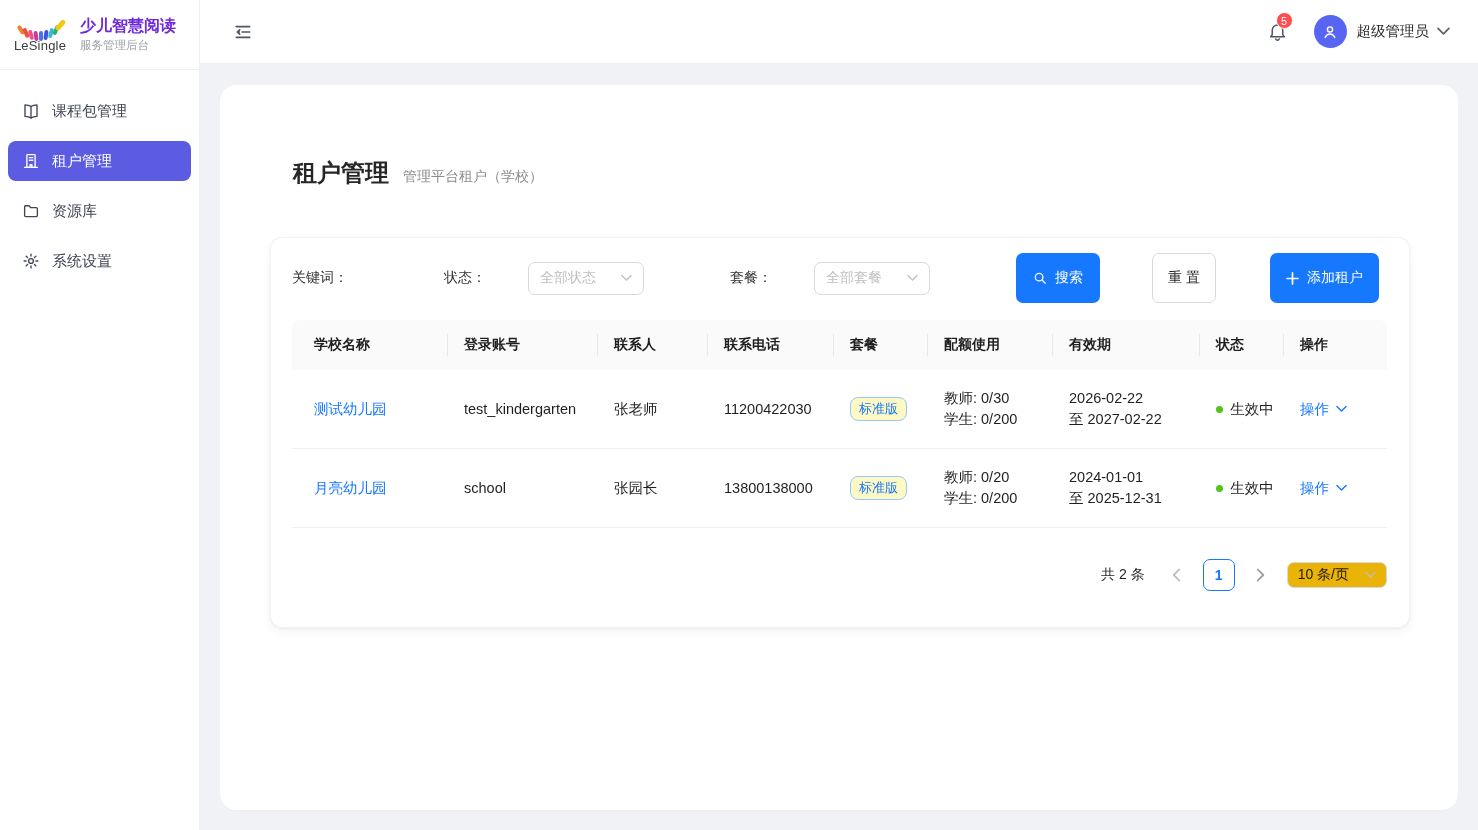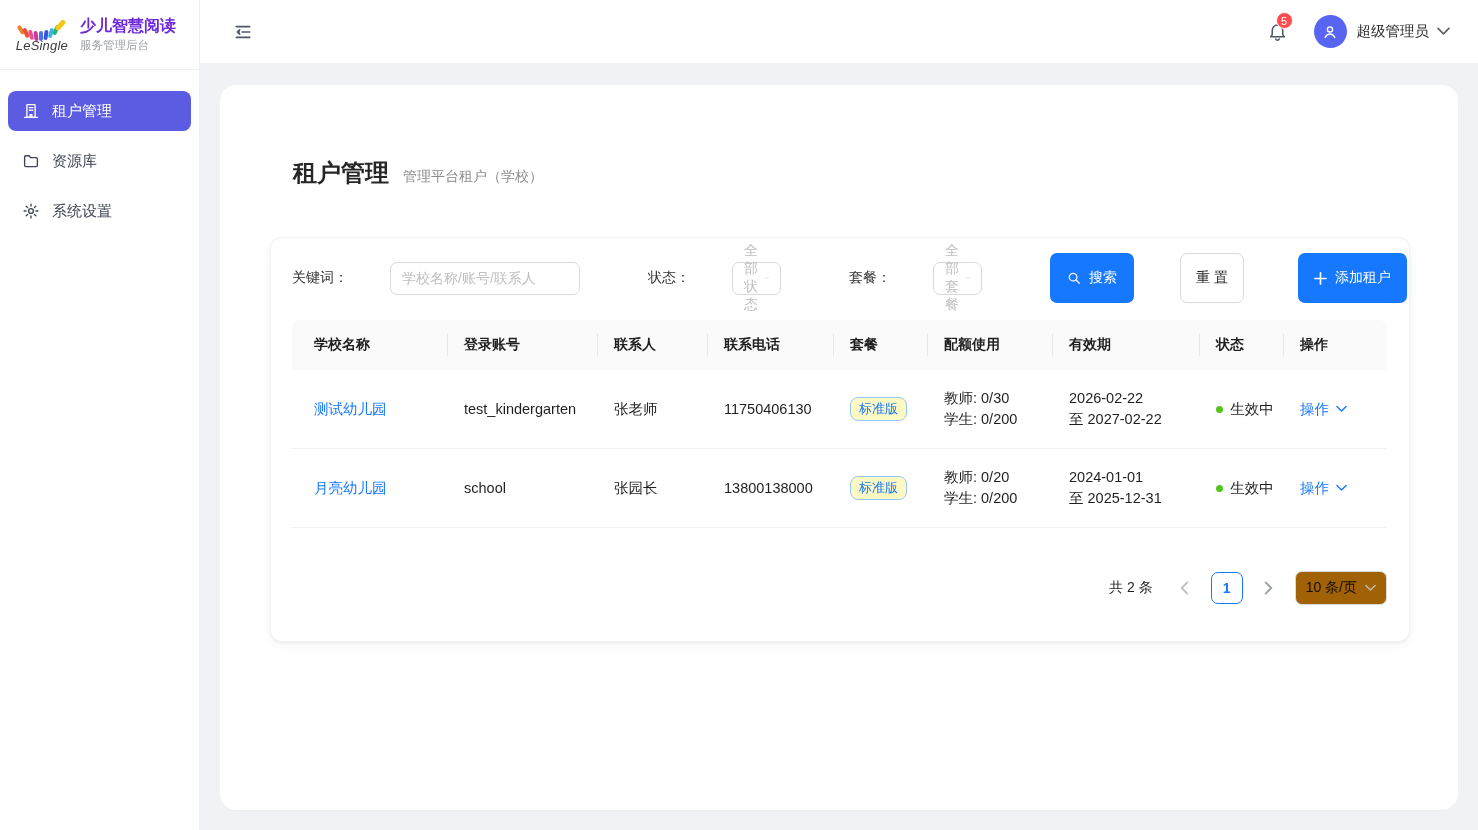--- a/index.html
+++ b/index.html
@@ -14,21 +14,21 @@
 
   
   .sidebar {
     position:absolute; left:0; top:0; bottom:0; width:200px;
     background:#fff; border-right:1px solid #f0f0f0; z-index:2;
   }
   .logo-area {
     height:70px; border-bottom:1px solid #f0f0f0;
     display:flex; align-items:center; gap:12px; padding:0 12px;
   }
-  .logo-mark { width:56px; text-align:right;font-style:italic; }
+  .logo-mark { width:56px; text-align:center; }
   .logo-bars { position:relative; width:48px; height:22px; margin:0 auto; }
   .logo-bars i { position:absolute; width:3.5px; height:10px; border-radius:2px; }
   .logo-text { font-size:13px; color:#3c3c3c; letter-spacing:0.2px; line-height:12px; }
   .brand-title { color:#6d28d9; font-weight:700; font-size:16px; line-height:20px; }
   .brand-sub { color:#9aa0a6; font-size:11.5px; margin-top:2px; }
 
   .menu { padding:21px 0 0; }
   .menu-item {
     height:40px; margin:0 8px 10px; padding:0 14px;
     display:flex; align-items:center; gap:12px;
@@ -87,21 +87,21 @@
     width:116px; height:33px; border:1px solid #d9d9d9; border-radius:7px;
     display:flex; align-items:center; justify-content:space-between;
     padding:0 11px; color:#bfbfbf; font-size:14px; cursor:pointer; background:#fff;
   }
   .gap20 { width:20px; } .gap18 { width:18px; }
   .btn {
     height:50px; border-radius:7px; border:none; font-size:14px; font-family:inherit;
     display:flex; align-items:center; justify-content:center; cursor:pointer; white-space:nowrap;
   }
   .btn-primary { background:#1677ff; color:#fff; padding:0 17px; gap:8px; }
-  .btn-default { background:#fff; color:rgba(0,0,0,0.88); border:1px solid #d9d9d9; padding:0 15px; margin-left:12px; }
+  .btn-default { background:#fff; color:rgba(0,0,0,0.88); border:1px solid #d9d9d9; padding:0 15px; margin-left:18px; }
   .btn-add { margin-left:20px; padding:0 16px; gap:8px; }
 
   
   table { border-collapse:separate; border-spacing:0; width:1095px; margin-top:17px; table-layout:fixed; }
   thead th {
     background:#fafafa; height:50px; text-align:left; font-size:14px; font-weight:700;
     color:rgba(0,0,0,0.88); padding:0 16px; position:relative;
   }
   thead th:first-child { padding-left:22px; border-top-left-radius:8px; }
   thead th:last-child { border-top-right-radius:8px; }
@@ -117,32 +117,32 @@
   a.school-link { color:#1677ff; text-decoration:none; cursor:pointer; }
   .plan-badge {
     display:inline-block; padding:2px 8px; font-size:13px; line-height:18px;
     color:#1677ff; background:#fef9c3; border:1px solid #91caff; border-radius:8px;
   }
   .status-wrap { width:58px;text-align:center; }
   .dot { display:inline-block; width:7px; height:7px; border-radius:50%; background:#52c41a; margin-right:7px; vertical-align:middle; }
   .op-link { color:#1677ff; display:inline-flex; align-items:center; gap:7px; cursor:pointer; font-size:14.5px; }
 
   
-  .pager { display:flex; align-items:center; justify-content:flex-end; gap:10px; margin-top:43px; width:1095px; }
+  .pager { display:flex; align-items:center; justify-content:flex-end; gap:10px; margin-top:31px; width:1095px; }
   .pager-total { margin-right:6px; }
   .pg-btn { width:32px; height:32px; display:flex; align-items:center; justify-content:center; cursor:pointer; }
   .pg-prev { color:#bfbfbf; }
   .pg-next { color:#9aa0a6; }
   .pg-current {
     width:32px; height:32px; border:1px solid #1677ff; color:#1677ff; border-radius:7px;
     display:flex; align-items:center; justify-content:center; font-weight:600; cursor:pointer; background:#fff;
   }
   .pg-size {
-    height:34px; min-width:90px; border:1px solid #d9d9d9; border-radius:7px; background:#a16207;
-    display:flex; align-items:center; justify-content:space-between; gap:8px; padding:0 10px; cursor:pointer;
+    height:26px; min-width:90px; border:1px solid #d9d9d9; border-radius:7px; background:#eab308;
+    display:flex; align-items:center; justify-content:space-between; gap:16px; padding:0 10px; cursor:pointer;
   }
 </style>
 </head>
 <body>
 
 <div class="app">
 
   <aside class="sidebar">
     <div class="logo-area">
       <div class="logo-mark">
@@ -159,20 +159,29 @@
         </div>
         <div class="logo-text">LeSingle</div>
       </div>
       <div>
         <div class="brand-title">少儿智慧阅读</div>
         <div class="brand-sub">服务管理后台</div>
       </div>
     </div>
 
     <nav class="menu">
+      <div class="menu-item">
+        <span style="display:flex;">
+          <svg width="18" height="18" viewBox="0 0 24 24" fill="none" stroke="currentColor" stroke-width="1.8" stroke-linecap="round" stroke-linejoin="round">
+              <path d="M12 6c-2-1.6-4.6-2.2-8-2.2v15.4c3.4 0 6 .6 8 2.2 2-1.6 4.6-2.2 8-2.2V3.8c-3.4 0-6 .6-8 2.2z"></path>
+              <path d="M12 6v15.4"></path>
+            </svg>
+        </span>
+        <span>课程包管理</span>
+      </div>
       <div class="menu-item active">
         <span style="display:flex;">
           <svg width="18" height="18" viewBox="0 0 24 24" fill="none" stroke="currentColor" stroke-width="1.8" stroke-linecap="round" stroke-linejoin="round">
               <rect x="6.5" y="3.5" width="11" height="17" rx="1"></rect>
               <path d="M3.5 20.5h17"></path>
               <path d="M9.8 7.5h1.6M12.8 7.5h1.6M9.8 11h1.6M12.8 11h1.6M10.8 20.5v-3.5h2.4v3.5"></path>
             </svg>
         </span>
         <span>租户管理</span>
       </div>
@@ -231,21 +240,20 @@
 
       <div class="page-head">
         <span class="page-title">租户管理</span>
         <span class="page-sub">管理平台租户（学校）</span>
       </div>
 
       <section class="panel">
 
         <div class="filters">
           <span class="f-label">关键词：</span>
-          <input class="f-input" type="text" placeholder="学校名称/账号/联系人" style="">
           <span class="gap20"></span>
           <span class="f-label">状态：</span>
           <div class="f-select">
             <span>全部状态</span>
             <svg width="11" height="8" viewBox="0 0 12 8" fill="none" stroke="#bfbfbf" stroke-width="1.4" stroke-linecap="round" stroke-linejoin="round">
                 <path d="M1 1.2l5 5 5-5"></path>
               </svg>
           </div>
           <span class="gap18"></span>
           <span class="f-label">套餐：</span>
@@ -297,21 +305,21 @@
               <th>有效期</th>
               <th>状态</th>
               <th>操作</th>
             </tr>
           </thead>
           <tbody>
             <tr>
               <td><a class="school-link">测试幼儿园</a></td>
               <td>test_kindergarten</td>
               <td>张老师</td>
-              <td>11750406130</td>
+              <td>11200422030</td>
               <td><span class="plan-badge">标准版</span></td>
               <td>
                 <div>教师: 0/30</div>
                 <div>学生: 0/200</div>
               </td>
               <td>
                 <div>2026-02-22</div>
                 <div>至 2027-02-22</div>
               </td>
               <td>

